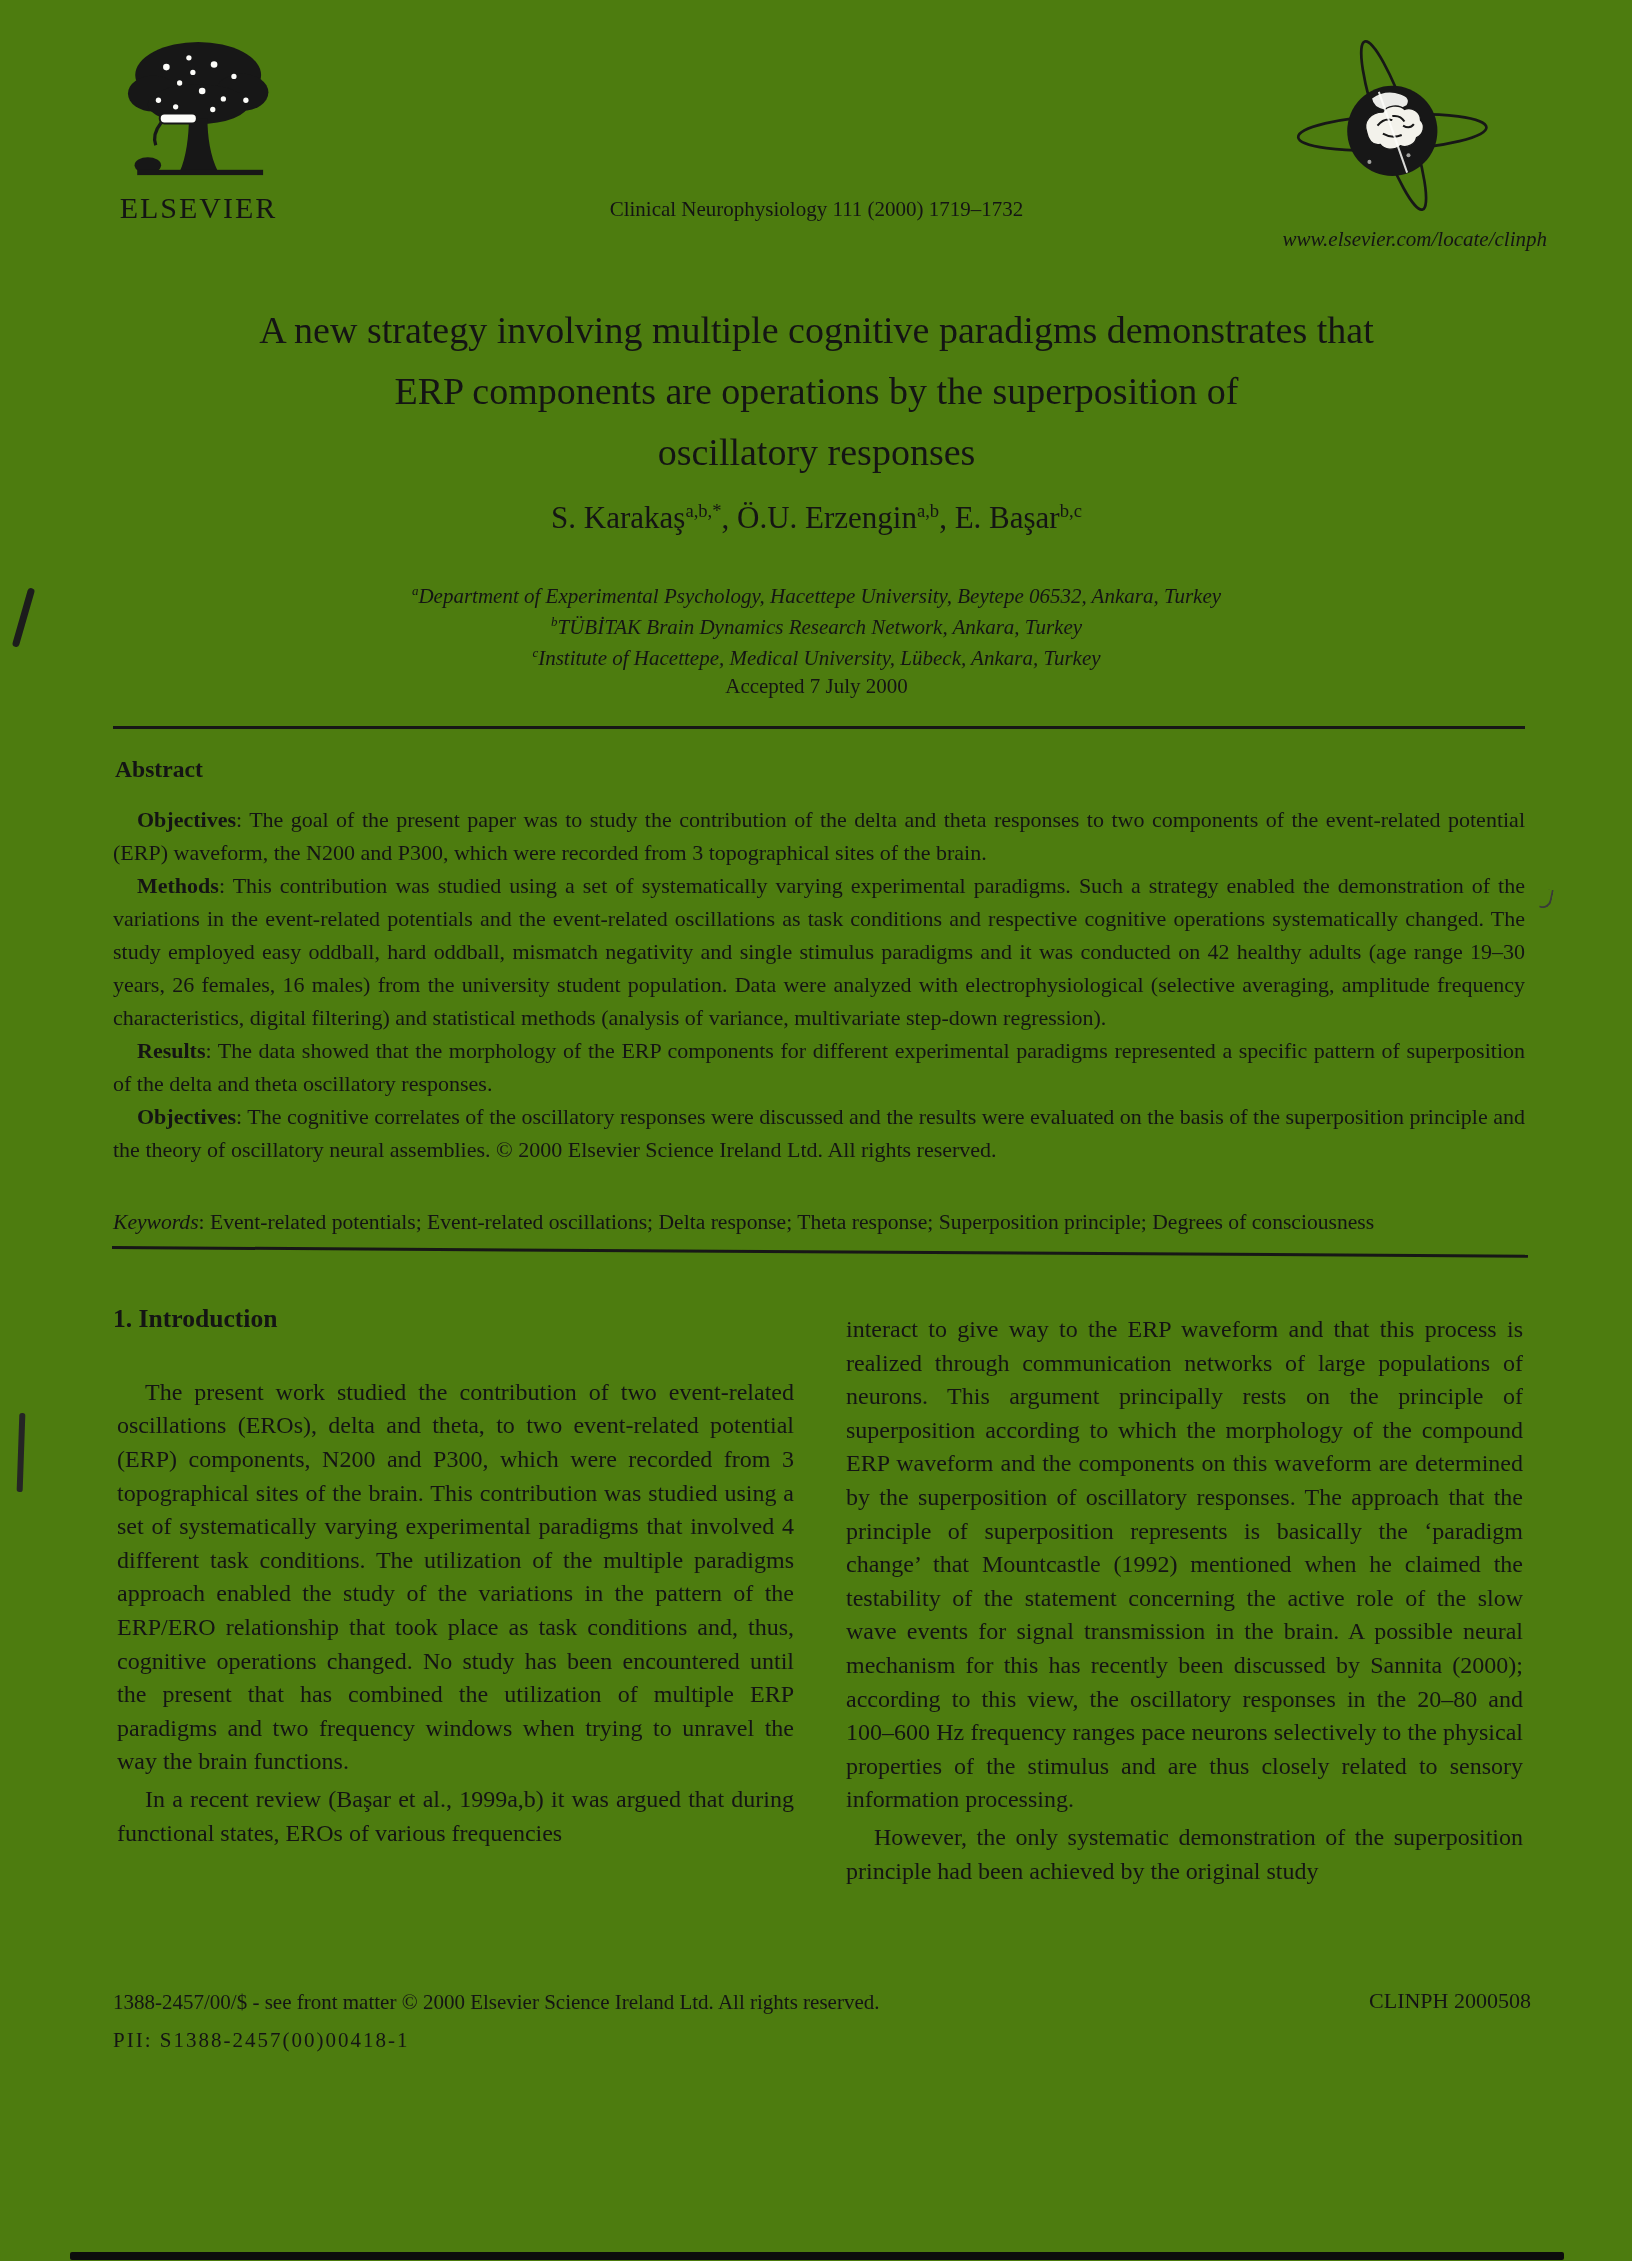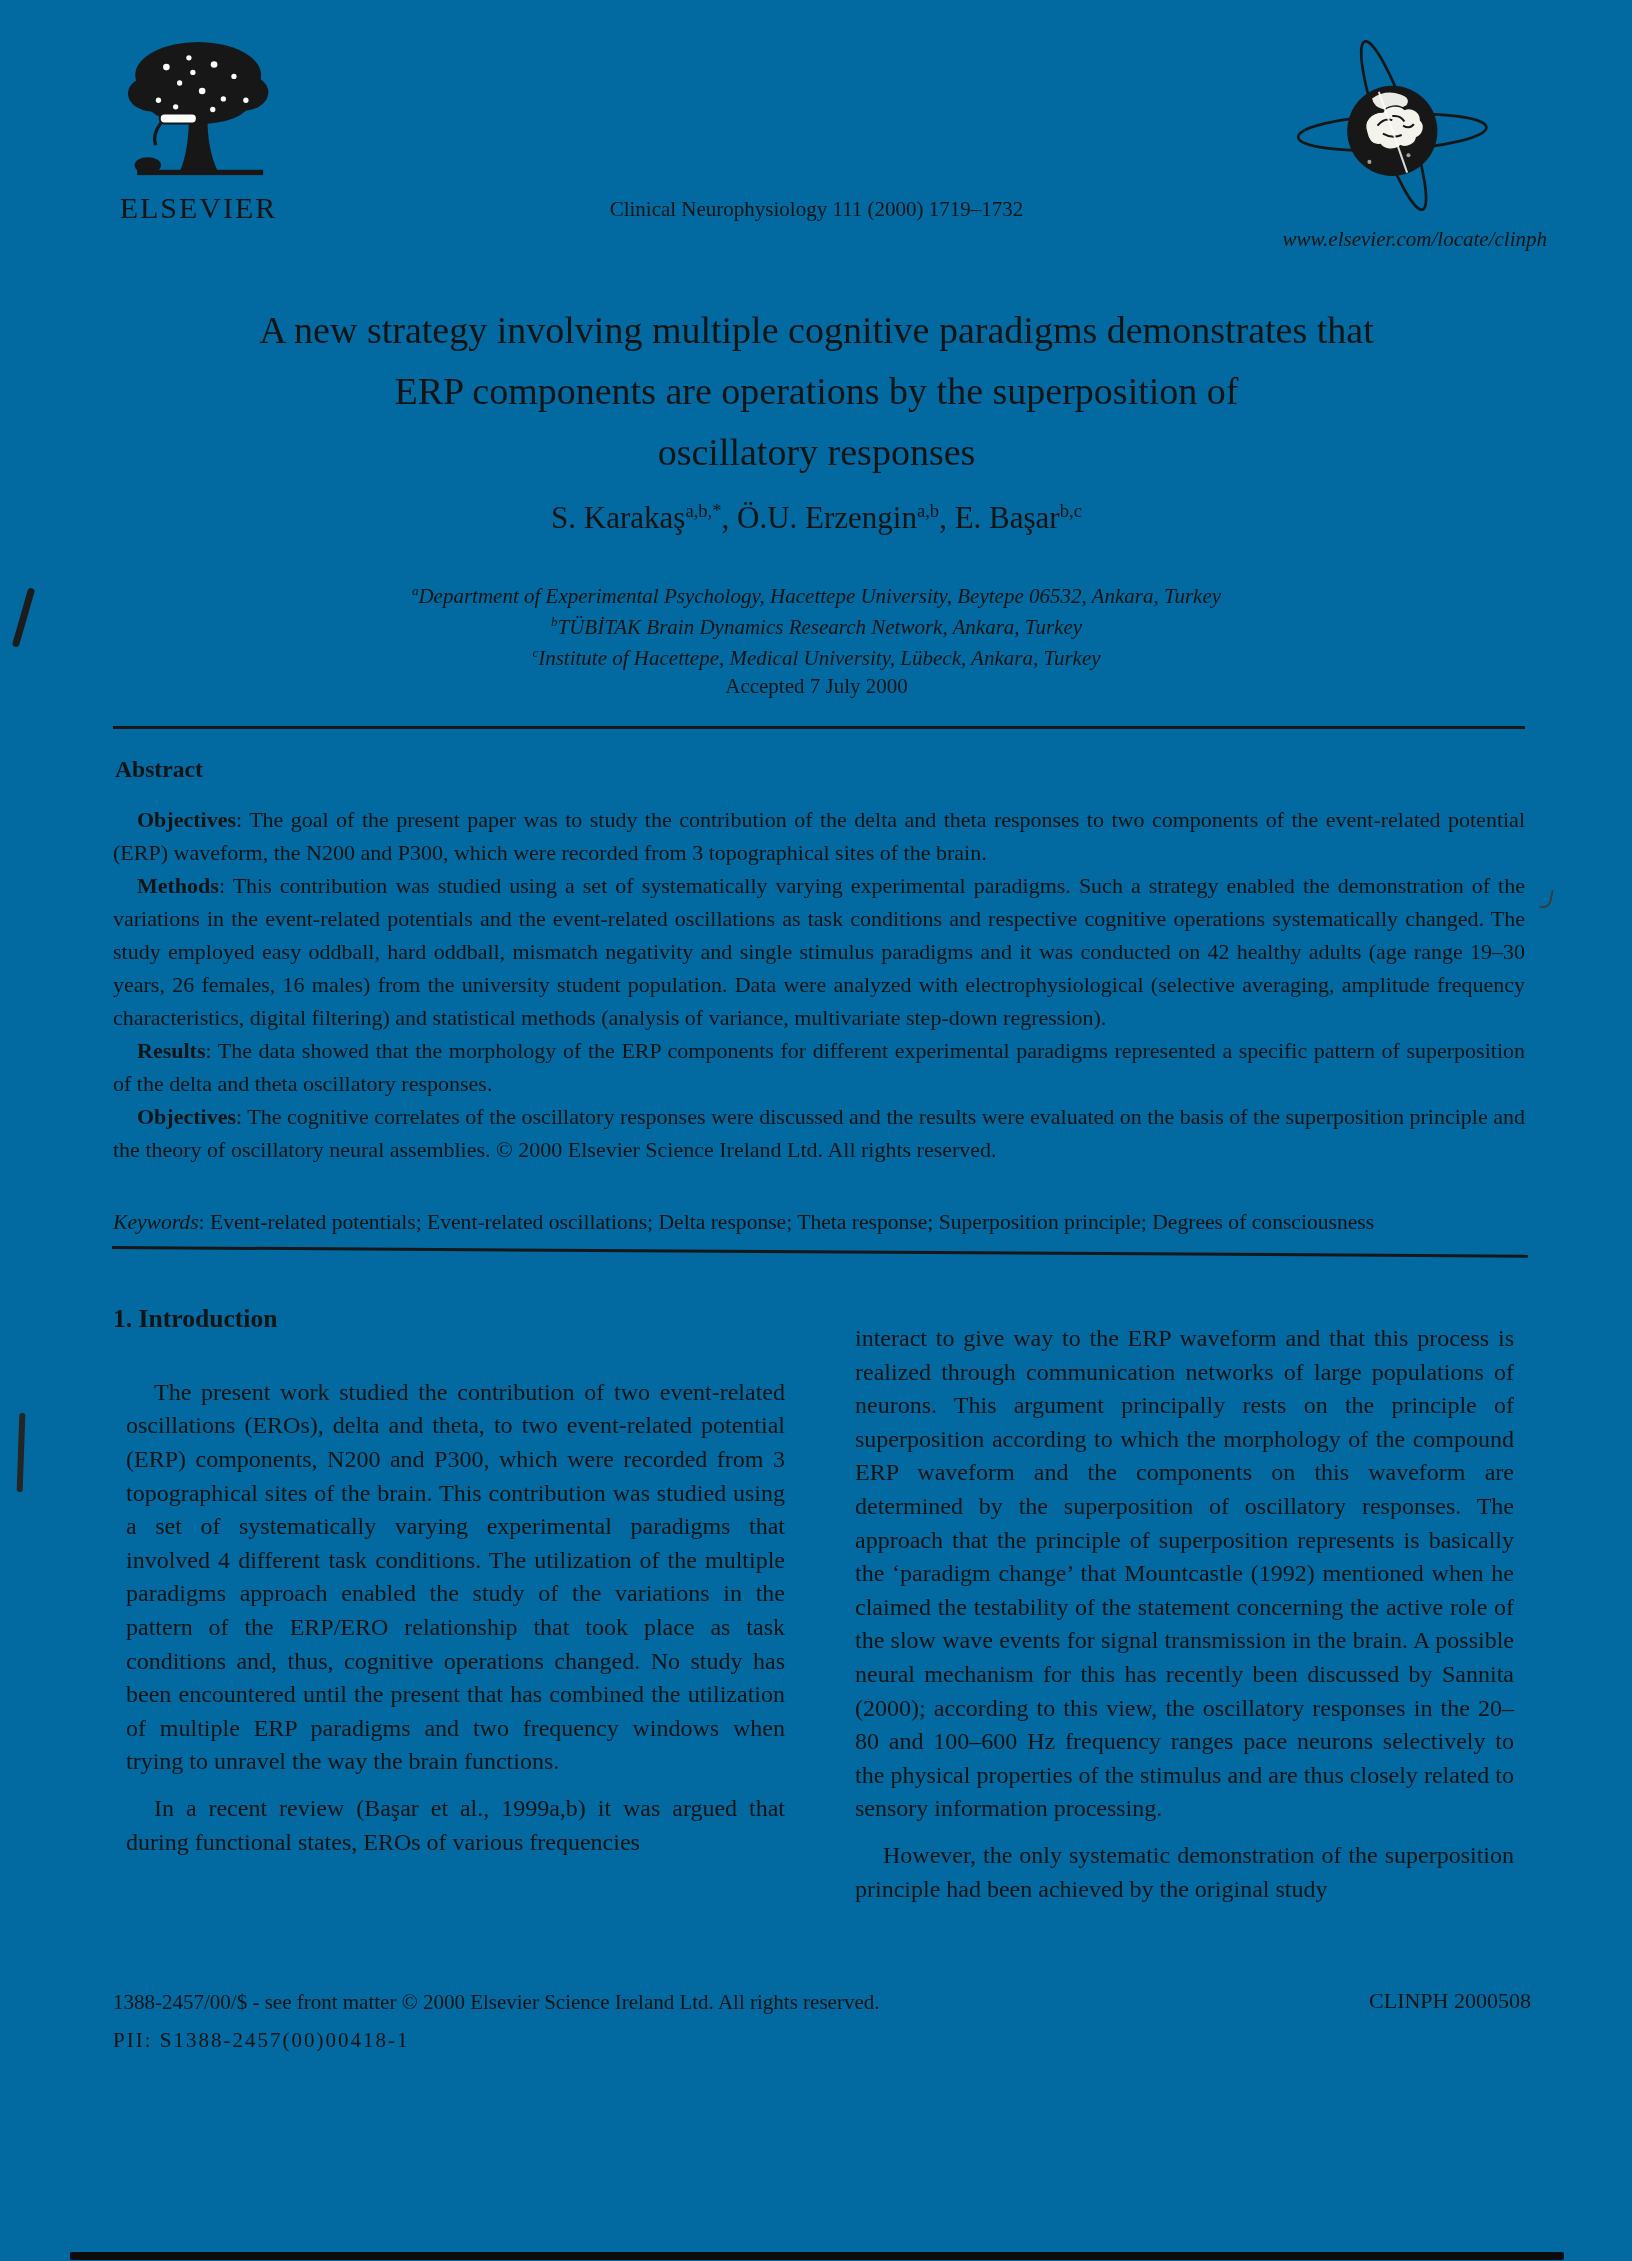--- a/index.html
+++ b/index.html
@@ -1,18 +1,18 @@
 <!DOCTYPE html>
 <html style="font-size:10.8px"><head>
 <meta charset="utf-8">
 <style>
   html,body { margin:0; padding:0; background:#d9d9d9; }
   .page {
     position:relative; width:1633px; height:2261px;
-    background:#0369a1; color:#141414;
+    background:#4d7c0f; color:#141414;
     font-family:"Liberation Serif", serif;
     overflow:hidden;
   }
   
   .tree-logo { position:absolute; left:120px; top:34px; width:159px; height:155px; }
   .publisher {
     position:absolute; left:115px; top:191px; width:167px;
     font-size:30px; letter-spacing:2px; text-align:center;
   }
   .journal-line {
@@ -55,21 +55,21 @@
   .keywords .kw-label { font-style:italic;text-align:right; }
 
   
   .columns {
     position:absolute; top:1301px; left:113px; width:1415px;
     display:flex; gap:44px;
     font-size:24px; line-height:1.4; text-align:justify;
   }
   .col { width:685px; }
   .intro-heading { font-size:25.6px; font-weight:bold; margin:0 0 39px 0; text-align:left; }
-  .col p { margin:13px; }
+  .col p { margin:4px; }
   .col p.indent { text-indent:28px; }
   .col-right { margin-top:8px; }
 
   
   .footnote { position:absolute; top:1887px; left:113px; width:694px; font-size:20px; line-height:1.5; }
   .footnote-rule { width:154px; height:2.7px; background:#171717; margin:0 0 17.5px 0; }
   .footnote .fn-line1 { padding-left:12px; }
   .footnote .fn-line2 { padding-left:30px; }
   .footnote .em { font-style:italic; }
 

